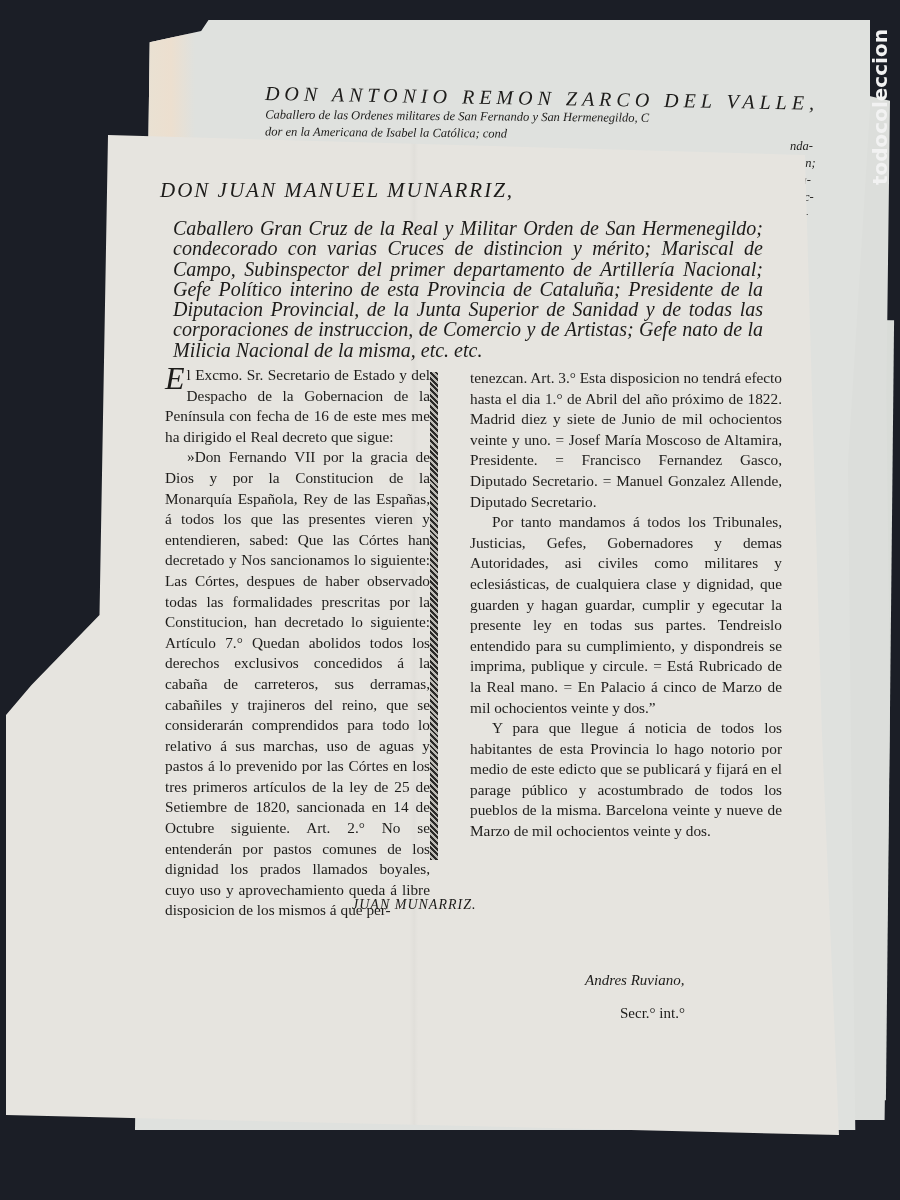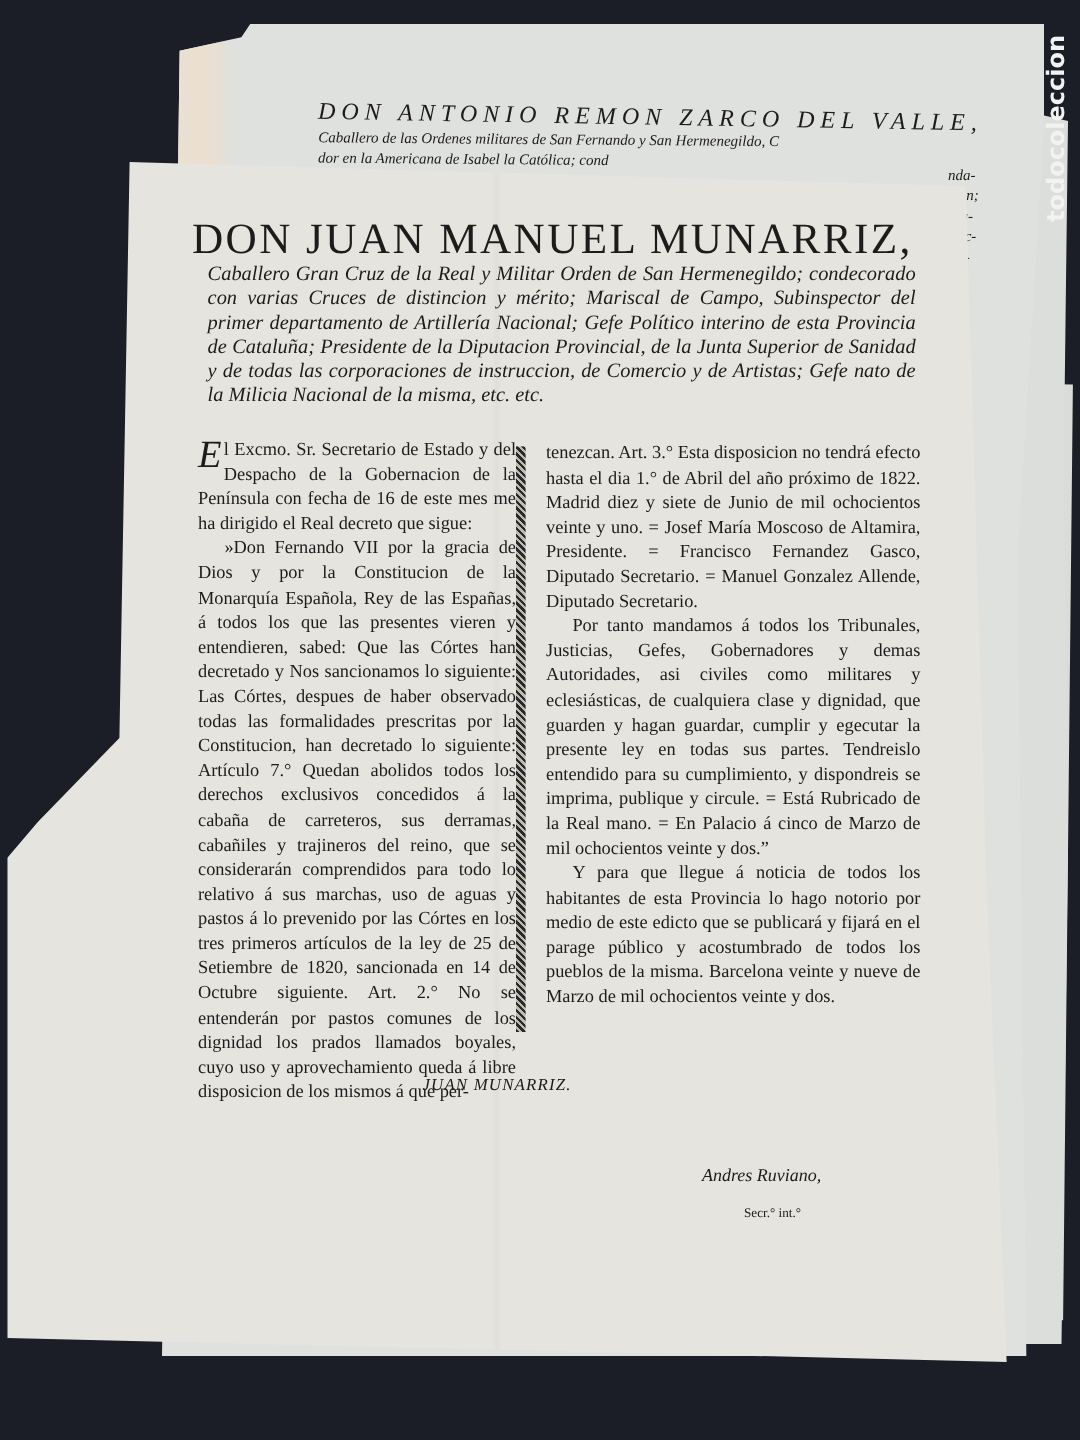--- a/index.html
+++ b/index.html
@@ -37,44 +37,44 @@
     .back-right { position:absolute; left:655px; top:118px; font-style:italic; font-size:12.5px; line-height:17px; }
 
     .front {
       left:6px; top:135px; width:850px; height:1000px;
       background:#e6e4df;
       clip-path:polygon(12% 0,94% 2%,96% 60%,98% 100%,0 98%,0 58%,3% 55%,11% 48%);
       background-image:linear-gradient(90deg, transparent 47.5%, rgba(0,0,0,0.025) 48%, transparent 48.5%);
     }
     .front-title {
       position:absolute; left:160px; top:178px; width:610px;
-      font-size:36px; letter-spacing:2px; white-space:nowrap;
+      font-style:italic; font-size:21px; letter-spacing:2px; white-space:nowrap;
     }
     .front-sub {
       position:absolute; left:173px; top:218px; width:590px;
-      font-style:italic; font-size:17px; line-height:20.3px; text-align:justify;
+      font-style:italic; font-size:20px; line-height:20.3px; text-align:justify;
     }
     .col {
       position:absolute; font-size:15.3px; line-height:20.6px; text-align:justify;
     }
     .col p { margin:0; }
     .col-left { left:165px; top:365px; width:265px; }
-    .col-right { left:455px; top:368px; width:312px; }
+    .col-right { left:470px; top:368px; width:312px; }
     .italic { }
     .dropcap { font-size:32px; float:left; line-height:26px; margin-right:2px; font-style:italic; }
     .indent { text-indent:22px; }
     .divider {
       position:absolute; left:430px; top:372px; width:8px; height:488px;
       background:repeating-linear-gradient(45deg,#2b2a28 0 2px,#bcbab4 2px 4px);
     }
     .signature {
       position:absolute; left:352px; top:897px; font-style:italic; font-size:14px; letter-spacing:1px;
     }
     .secretary { position:absolute; left:585px; top:972px; font-style:italic; font-size:15px; }
-    .secretary-title { position:absolute; left:620px; top:1005px; font-size:11px; }
+    .secretary-title { position:absolute; left:620px; top:1005px; font-size:15px; }
     .watermark {
       position:absolute; left:868px; top:15px; width:30px; height:170px;
       writing-mode:vertical-rl; transform:rotate(180deg);
       font-family:"DejaVu Sans", sans-serif; font-weight:bold; font-size:20px; color:#f2f2f2;
       letter-spacing:0px;
     }
   </style>
 </head>
 <body>
 

